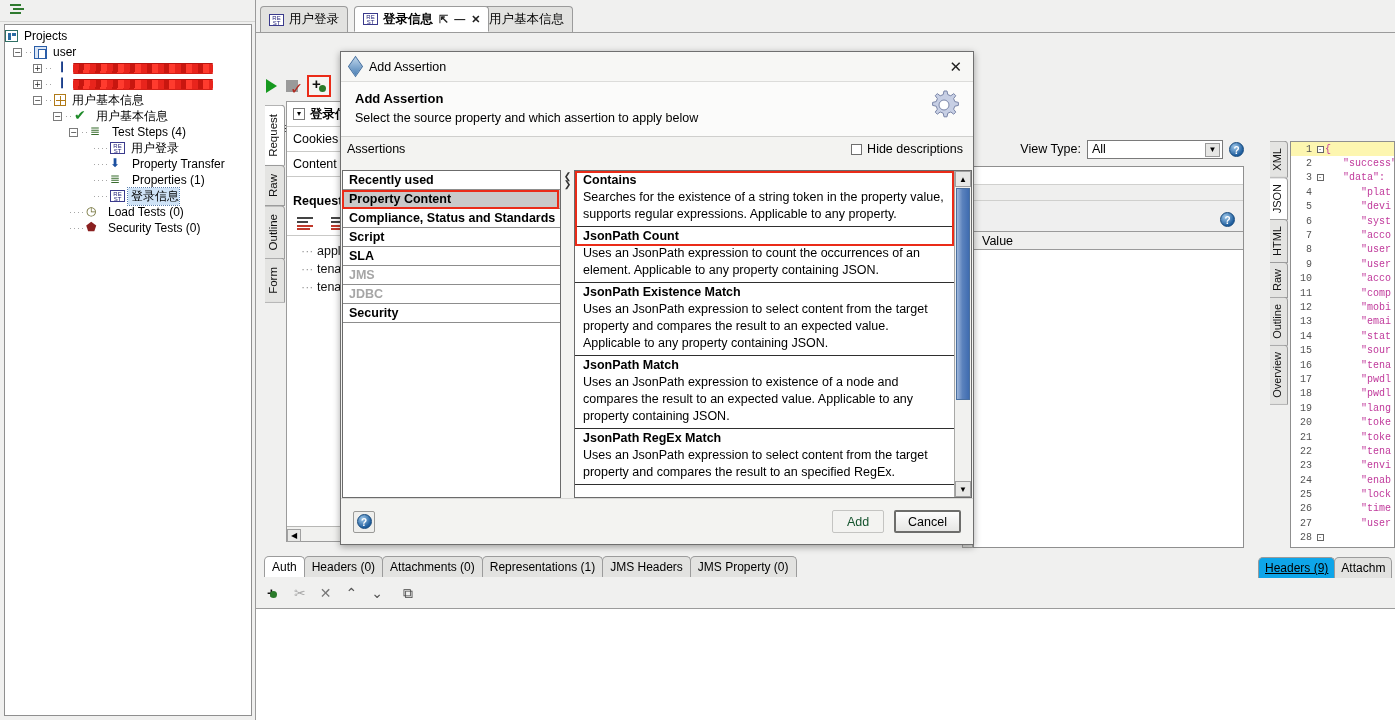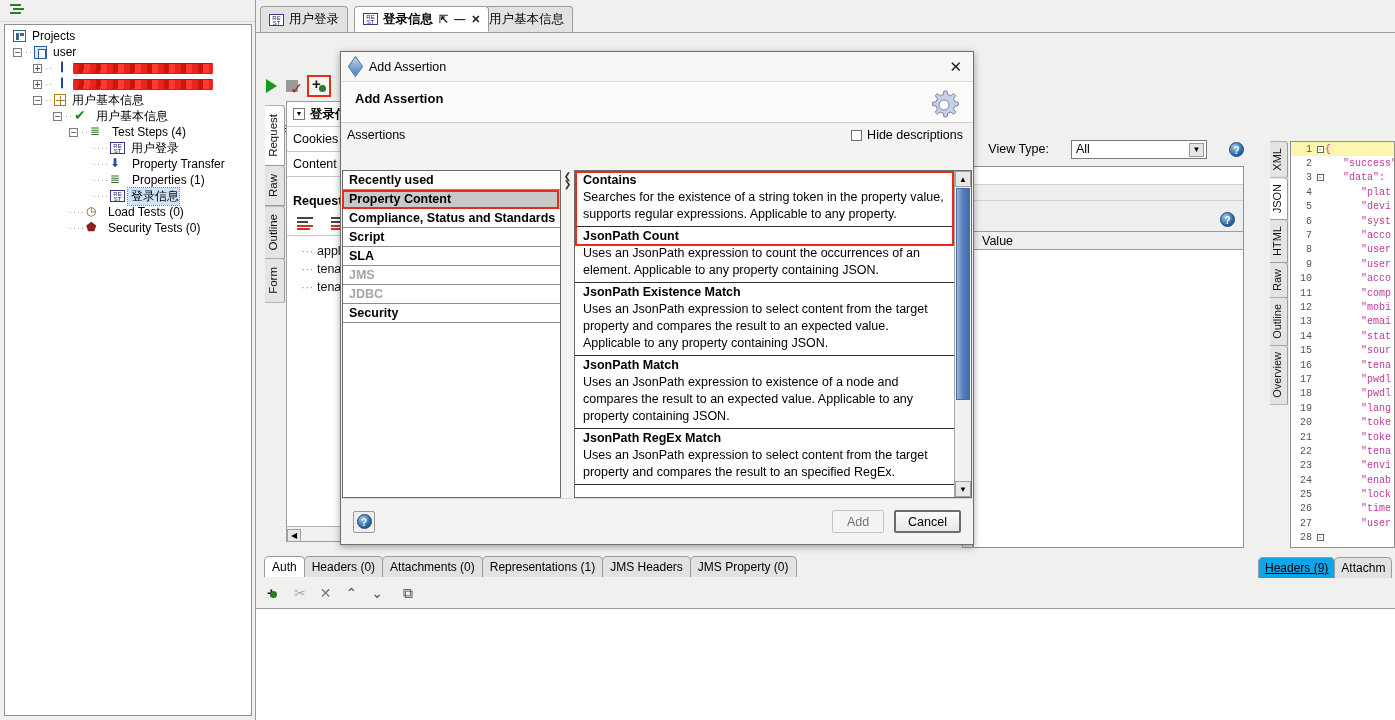--- a/index.html
+++ b/index.html
@@ -134,21 +134,21 @@
   }
   .btab.active { background:#ffffff; }
 
   .bottom-toolbar { position:absolute; left:8px; bottom:116px; display:flex; align-items:center; gap:14px; height:22px;}
   .bt-ico { font-size:14px; color:#555; line-height:14px; }
 
   
   .resp-pane { position:absolute; left:717px; top:33px; right:137px; bottom:172px; }
   .viewtype-bar {
     position:absolute; left:0; top:70px; right:14px; height:26px;
-    display:flex; align-items:center; justify-content:flex-end; gap:22px;
+    display:flex; align-items:center; justify-content:flex-end; gap:6px;
   }
   .vt-label { font-size:12.5px; }
   .combo {
     width:136px; height:19px; background:#fff; border:1px solid #7a7a7a;
     display:flex; align-items:center; padding-left:4px; font-size:12.5px; position:relative;
   }
   .combo .arw {
     position:absolute; right:2px; top:2px; width:15px; height:14px; background:#e6e6e4;
     border:1px solid #9a9a9a; display:flex; align-items:center; justify-content:center;
     font-size:8px;
@@ -296,21 +296,21 @@
   }
   .foot-help {
     width:22px;height:22px;border:1px solid #9a9a98;background:#efefed;
     display:flex;align-items:center;justify-content:center;border-radius:2px;
   }
   .mbtn {
     min-width:52px;height:23px;padding:0 12px;font-size:12.5px;
     border:1px solid #8c8c8a;background:linear-gradient(#fdfdfd,#e6e6e4);
     display:flex;align-items:center;justify-content:center;border-radius:2px;margin-left:10px;
   }
-  .mbtn.disabled { color:#737373; border-color:#c4c4c2; background:#f3f3f1;}
+  .mbtn.disabled { color:#14532d; border-color:#c4c4c2; background:#f3f3f1;}
   .mbtn.cancel { border:2px solid #6d6d6b; }
 </style>
 </head>
 <body>
 
 <div id="app">
 
   <div class="navigator">
     <div class="nav-toolbar">
       <span style="display:inline-block;width:16px;">
@@ -319,21 +319,21 @@
           <rect x="0" y="0" width="11" height="2"></rect>
               <rect x="3" y="4" width="11" height="2"></rect>
               <rect x="0" y="8" width="11" height="2"></rect>
         </g>
           </svg>
       </span>
     </div>
 
     <div class="nav-tree">
 
-      <div class="tnode" style="padding-left:8px;">
+      <div class="tnode" style="padding-left:0;">
         <span class="ico ico-proj"></span>
         <span class="lbl">Projects</span>
       </div>
 
       <div class="tnode" style="padding-left:8px;">
         <span class="toggle">−</span>
         <span class="dots">··</span>
         <span class="ico ico-ws"></span>
         <span class="lbl">user</span>
       </div>
@@ -731,20 +731,21 @@
   <div class="modal">
 
     <div class="modal-title">
       <span class="diamond"></span>
       <span class="t">Add Assertion</span>
       <span class="x-close">✕</span>
     </div>
 
     <div class="modal-head">
       <h2>Add Assertion</h2>
+      <p>Select the source property and which assertion to apply below</p>
       <span class="gear">
         <svg width="34" height="34" viewBox="0 0 34 34">
           <g fill="#c7cfe4" stroke="#7b86a8" stroke-width="1">
             <path d="M17 3 l3 0 0.8 3.6 3 1.2 2.9-2.2 2.1 2.1 -2.2 2.9 1.2 3 3.6 0.8 0 3 -3.6 0.8 -1.2 3 2.2 2.9 -2.1 2.1 -2.9-2.2 -3 1.2 -0.8 3.6 -3 0 -0.8-3.6 -3-1.2 -2.9 2.2 -2.1-2.1 2.2-2.9 -1.2-3 -3.6-0.8 0-3 3.6-0.8 1.2-3 -2.2-2.9 2.1-2.1 2.9 2.2 3-1.2z"></path>
             <circle cx="17" cy="17" r="5" fill="#ffffff"></circle>
           </g>
         </svg>
       </span>
     </div>
 

